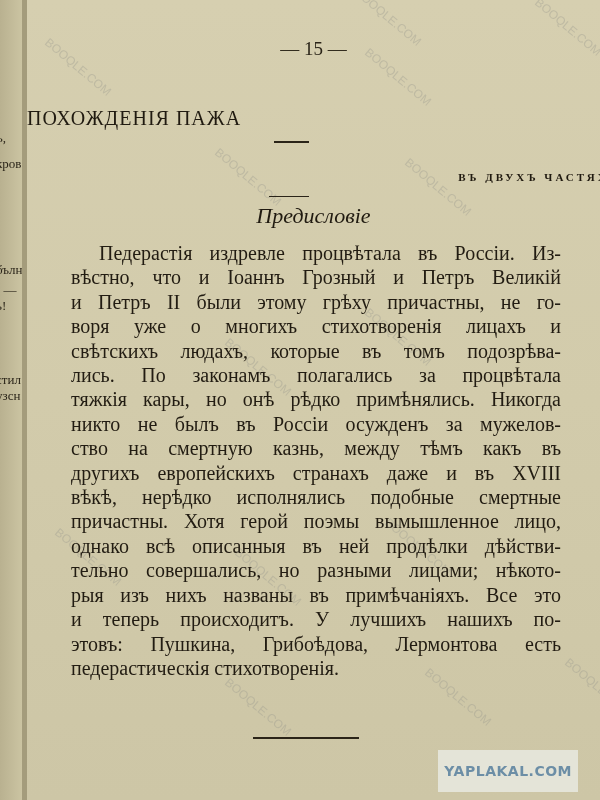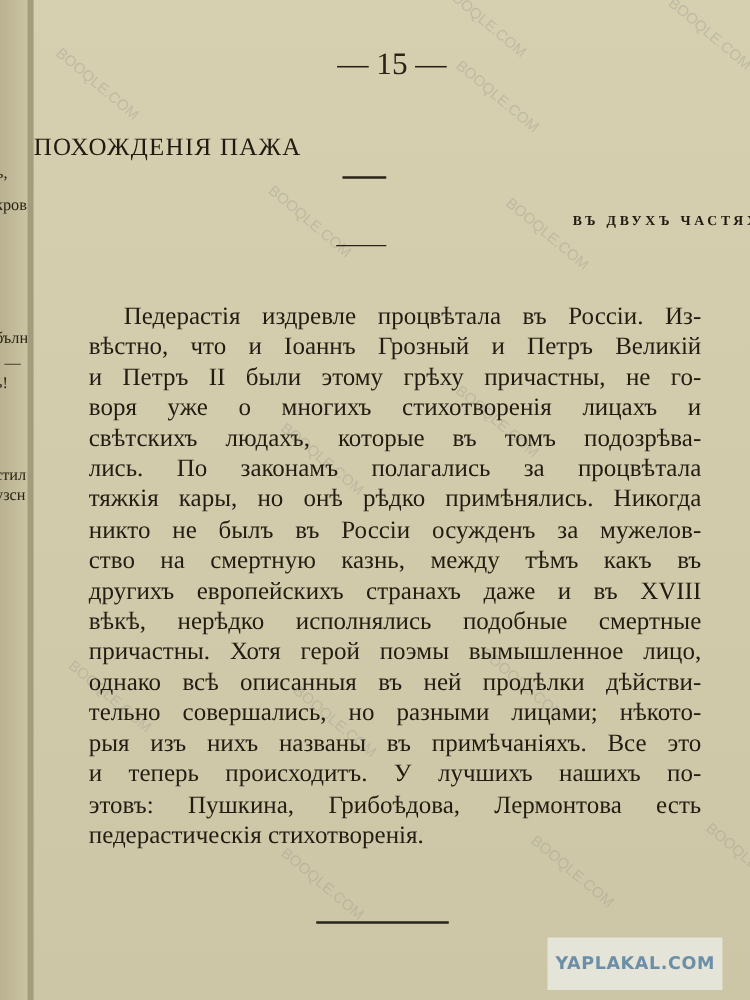--- a/index.html
+++ b/index.html
@@ -8,21 +8,21 @@
   .left-page { position:absolute; left:0; top:0; width:22px; height:800px;
                background:linear-gradient(90deg,#b9b190,#cbc4a2); overflow:hidden; }
   .left-page .frag { position:absolute; left:-4px; font-size:13px; color:#2a2418;
                      font-family:"Liberation Serif", serif; white-space:nowrap; }
   .gutter { position:absolute; left:22px; top:0; width:5px; height:800px; background:#a49c7c; }
   .page { position:absolute; left:27px; top:0; right:0; bottom:0;
           background:linear-gradient(180deg,#d6cfb0 0%,#d2cbab 50%,#cdc6a6 100%); }
   .wm { position:absolute; font-family:"Liberation Sans", sans-serif; font-size:12px;
         color:rgba(150,150,140,0.35); transform:rotate(40deg); }
   .pagenum { position:absolute; top:38px; left:0; width:100%; text-align:center;
-             font-family:"Liberation Serif", serif; font-size:25px; color:#2a2418; }
+             font-family:"Liberation Serif", serif; font-size:19px; color:#2a2418; }
   .title { position:absolute; top:107px; left:0; width:100%; text-align:left;
            font-family:"Liberation Serif", serif; font-size:20px; color:#201a10; letter-spacing:1px; }
   .rule { position:absolute; height:2px; background:#2a2418; }
   .subtitle { position:absolute; top:148px; left:0; width:100%; text-align:center;
               font-family:"Liberation Serif", serif; font-size:14px; color:#201a10; }
   .subsub { position:absolute; top:171px; left:0; width:100%; text-align:right;
             font-family:"Liberation Serif", serif; font-size:11px; color:#201a10; letter-spacing:3px; font-weight:bold;margin-left:20px; }
   .preface { position:absolute; top:203px; left:0; width:100%; text-align:center;
              font-family:"Liberation Serif", serif; font-style:italic; font-size:22px; color:#201a10; }
   .body { position:absolute; top:241px; left:44px; width:490px;
@@ -62,20 +62,21 @@
   <span class="wm" style="left:20px;top:550px">BOOQLE.COM</span>
   <span class="wm" style="left:190px;top:700px">BOOQLE.COM</span>
   <span class="wm" style="left:390px;top:690px">BOOQLE.COM</span>
   <span class="wm" style="left:530px;top:680px">BOOQLE.COM</span>
 
   <div class="pagenum">— 15 —</div>
   <div class="title">ПОХОЖДЕНІЯ ПАЖА</div>
   <div class="rule" style="top:141px;left:247px;width:35px"></div>
   <div class="subsub">ВЪ ДВУХЪ ЧАСТЯХЪ</div>
   <div class="rule" style="top:196px;left:242px;width:40px;height:1px"></div>
+  <div class="preface">Предисловіе</div>
 
   <div class="body">
     <span class="line first">Педерастія издревле процвѣтала въ Россіи. Из-</span>
     <span class="line">вѣстно, что и Іоаннъ Грозный и Петръ Великій</span>
     <span class="line">и Петръ II были этому грѣху причастны, не го-</span>
     <span class="line">воря уже о многихъ стихотворенія лицахъ и</span>
     <span class="line">свѣтскихъ людахъ, которые въ томъ подозрѣва-</span>
     <span class="line">лись. По законамъ полагались за процвѣтала</span>
     <span class="line">тяжкія кары, но онѣ рѣдко примѣнялись. Никогда</span>
     <span class="line">никто не былъ въ Россіи осужденъ за мужелов-</span>

